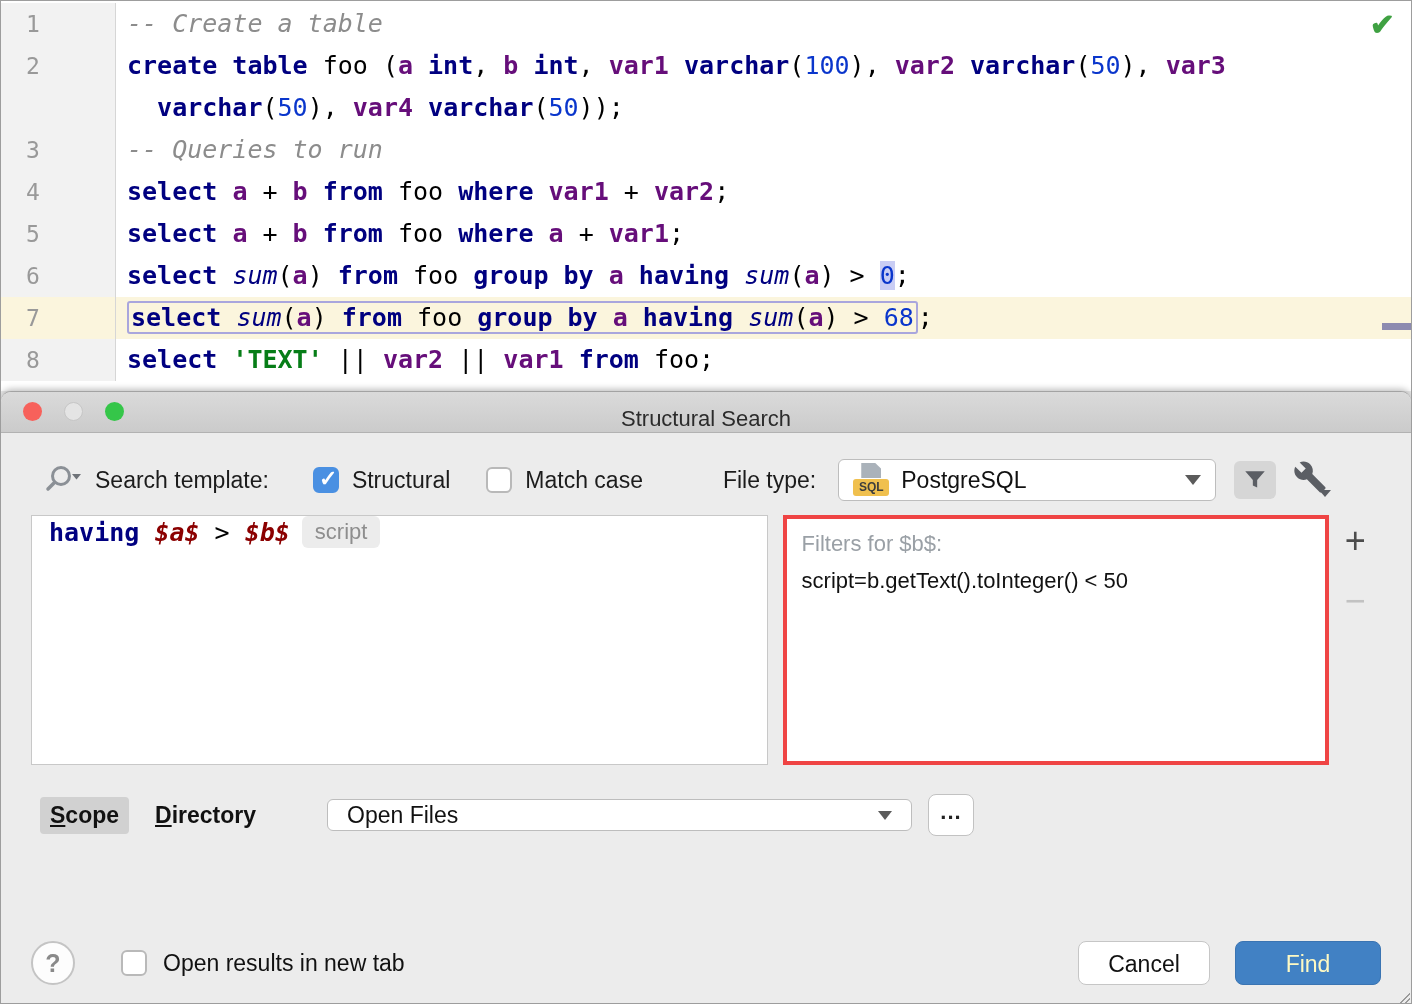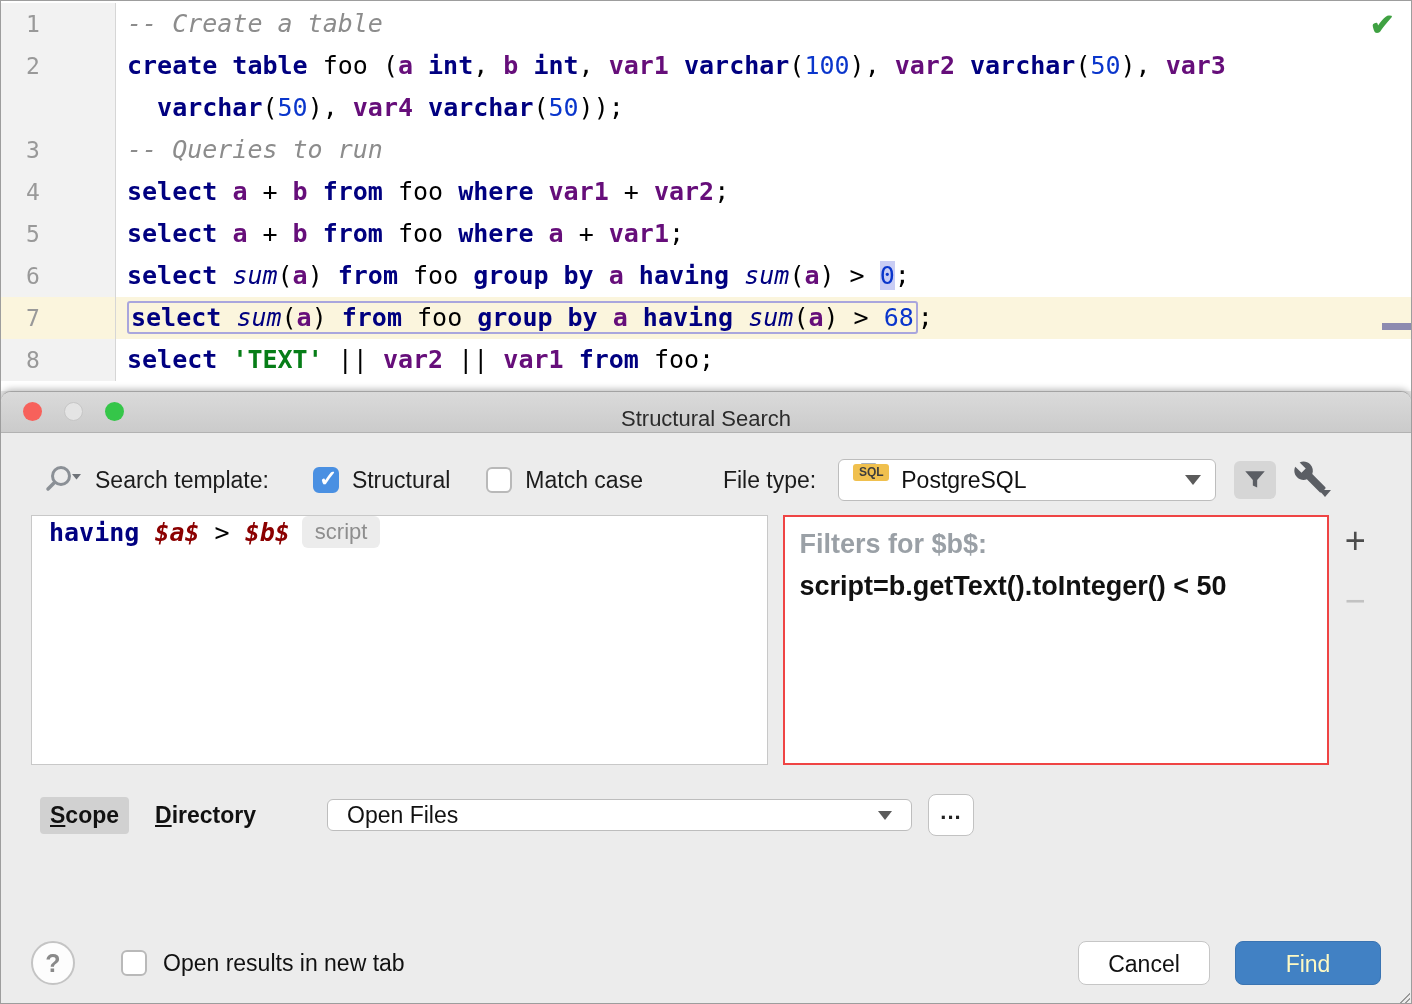--- a/index.html
+++ b/index.html
@@ -49,36 +49,36 @@
   .cb-matchcase{margin-left:36px;margin-right:13px;}
   .ft-label{margin-left:80px;}
   .combo{background:#fff;border:1px solid #bdbdbd;border-radius:6px;height:42px;display:flex;
          align-items:center;box-sizing:border-box;padding:0 14px;font-size:23px;color:#111;}
   .ftcombo{margin-left:22px;width:378px;}
   .dd-arrow{margin-left:auto;width:0;height:0;border-left:8px solid transparent;border-right:8px solid transparent;
             border-top:10px solid #5b5b5b;}
   .sqlicon{position:relative;width:36px;height:36px;margin-right:12px;flex:0 0 auto;}
   .sqlpage{position:absolute;top:1px;left:8px;width:20px;height:15px;background:#aab2ba;
            clip-path:polygon(0 0,70% 0,100% 38%,100% 100%,0 100%);}
-  .sqlbadge{position:absolute;bottom:17px;left:0;width:36px;height:17px;background:#f0c04e;border-radius:3px;
+  .sqlbadge{position:absolute;bottom:2px;left:0;width:36px;height:17px;background:#f0c04e;border-radius:3px;
             color:#3d3d3d;font-size:12px;font-weight:bold;text-align:center;line-height:17px;}
   .iconbtn{margin-left:18px;width:42px;height:38px;background:#d6d6d6;border-radius:6px;
            display:flex;align-items:center;justify-content:center;}
   .wrenchbtn{margin-left:12px;width:44px;height:40px;display:flex;align-items:flex-start;
              justify-content:center;position:relative;}
   .wrench-tri{position:absolute;right:1px;bottom:3px;width:0;height:0;border-left:6px solid transparent;
               border-right:6px solid transparent;border-top:7px solid #5b5e64;}
 
   .panels{display:flex;margin-top:13px;height:250px;}
   .tpl-editor{width:741px;background:#fff;border:1px solid #c8c8c8;box-sizing:border-box;padding:0 17px;}
   .tpl-line{display:flex;align-items:center;font-family:"DejaVu Sans Mono",monospace;font-size:25px;white-space:pre;}
   .badge{margin-left:12px;background:#ececec;color:#8e8e8e;border-radius:6px;padding:3px 13px;
          font-family:"Liberation Sans",sans-serif;font-size:22px;}
-  .filters{margin-left:15px;width:550px;background:#fff;border:2px solid #ef4444;box-sizing:border-box;
-           padding:12px 15px;font-size:27px;font-weight:bold;}
+  .filters{margin-left:15px;width:550px;background:#fff;border:4px solid #ef4444;box-sizing:border-box;
+           padding:12px 15px;font-size:22px;}
   .filters-title{color:#9aa0a6;}
   .filters-value{margin-top:11px;color:#111;}
   .pm-col{width:52px;display:flex;flex-direction:column;align-items:center;}
   .pm{font-size:36px;line-height:1;cursor:default;}
   .plus{margin-top:8px;color:#4c4c4c;}
   .minus{margin-top:24px;color:#c2c2c2;}
 
   .scope-row{display:flex;align-items:center;margin-top:28px;height:44px;font-size:23px;color:#111;}
   .mnemonic{display:inline-block;font-weight:bold;}
   .mnemonic::first-letter{text-decoration:underline;}

